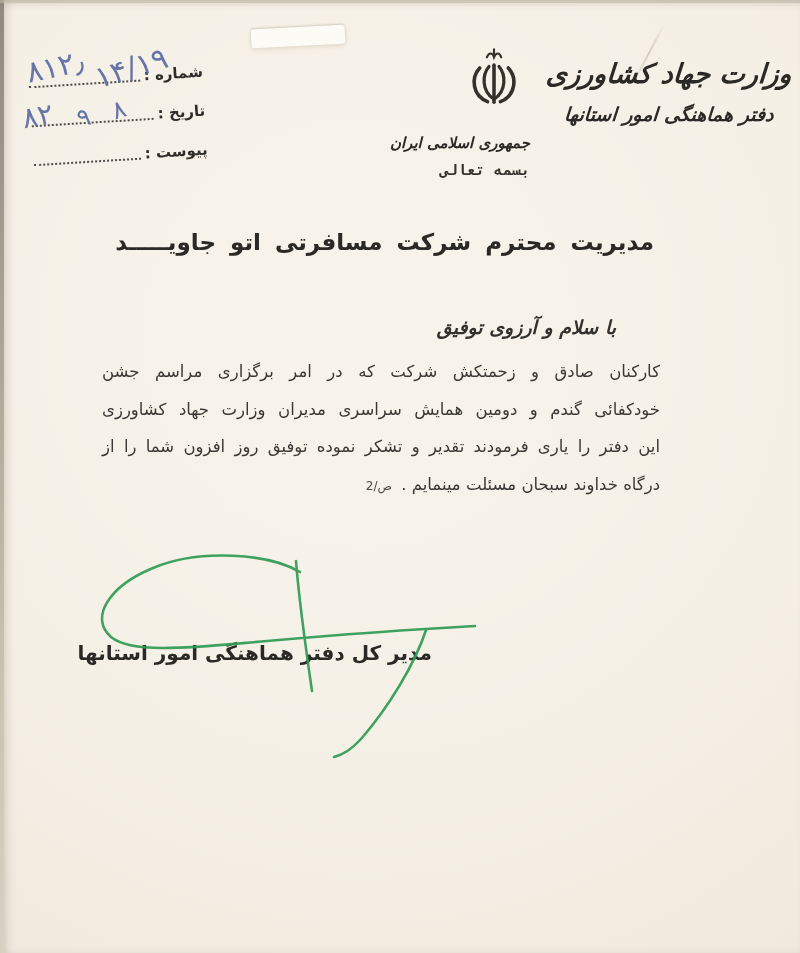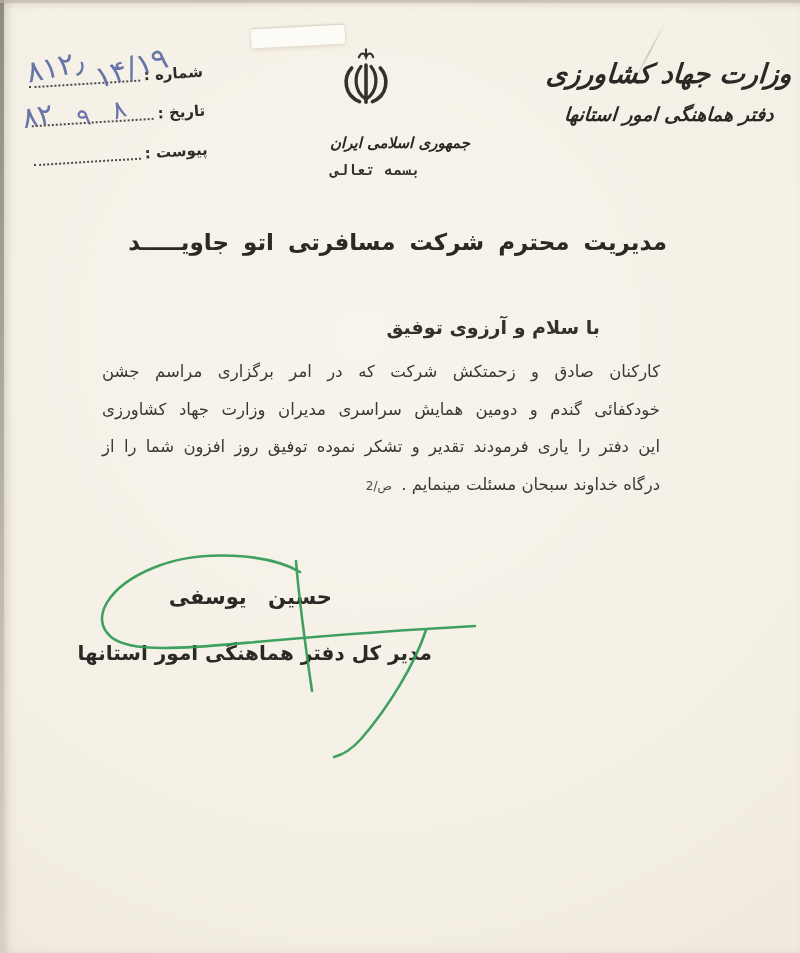--- a/index.html
+++ b/index.html
@@ -24,43 +24,43 @@
     box-shadow: 0 -1px 2px rgba(150,140,118,.35), 0 2px 4px rgba(210,200,178,.55); }
 
   
   .ministry-block { position:absolute; top:52px; right:6px; width:250px; text-align:center; }
   .ministry-name { font-size:27px; font-weight:bold; font-style:italic; letter-spacing:1px;
     transform:skewX(-4deg); line-height:1.6; color:#2b2926; }
   .office-name { font-size:19px; font-weight:bold; font-style:italic; margin-top:8px;
     transform:skewX(-4deg); color:#2b2926; }
 
   
-  .center-block { position:absolute; top:48px; left:330px; width:200px; text-align:left; }
+  .center-block { position:absolute; top:48px; left:330px; width:200px; text-align:right; }
   .emblem { display:inline-block; }
   .republic { font-size:15px; font-weight:bold; font-style:italic; margin-top:2px; color:#2b2926; }
   .invocation { font-size:15px; font-weight:bold; margin-top:9px; color:#33312d;font-family:Liberation Mono, monospace; }
 
   
   .ref-block { position:absolute; left:30px; top:68px; width:176px; transform:rotate(-3.5deg); }
   .ref-row { display:flex; align-items:flex-end; margin-bottom:21px; direction:rtl; }
   .ref-label { font-size:15px; font-weight:bold; white-space:nowrap; color:#2f2d2a; }
   .ref-dots { flex:1 1 auto; border-bottom:2px dotted #4e4c48; margin:0 4px 3px 2px; height:12px; }
 
   .hw { position:absolute; color:#5c6ba3; font-weight:500; opacity:.92; direction:ltr; }
   .hw-num-right { left:94px; top:50px; font-size:30px; transform:rotate(-17deg); }
   .hw-num-left  { left:26px; top:49px; font-size:30px; transform:rotate(-12deg); }
   .hw-day   { left:112px; top:95px;  font-size:25px; transform:rotate(-18deg); }
   .hw-month { left:77px;  top:103px; font-size:25px; transform:rotate(-14deg); }
   .hw-year  { left:22px;  top:99px;  font-size:29px; transform:rotate(-10deg); }
 
   
-  .recipient { position:absolute; top:229px; right:133px; font-size:23px; font-weight:bold;
+  .recipient { position:absolute; top:229px; right:146px; font-size:23px; font-weight:bold;
     word-spacing:6px; letter-spacing:.5px; color:#2b2926; white-space:nowrap; }
-  .salutation { position:absolute; top:316px; right:200px; font-size:19px; font-weight:bold;
-    color:#33312d; white-space:nowrap; }
+  .salutation { position:absolute; top:316px; right:184px; font-size:19px; font-weight:bold;
+    font-style:italic; color:#33312d; white-space:nowrap; }
 
   .body-block { position:absolute; top:353px; right:140px; width:558px; font-size:16.5px;
     line-height:37.5px; color:#3a3834; }
   .b-line { text-align:justify; text-align-last:justify; }
   .b-line.first { padding-right:16px; }
   .b-line.last { text-align:right; text-align-last:right; }
   .secretarial-mark { font-size:12px; color:#4a4844; padding-right:4px; }
 
   
   .sig-name { position:absolute; top:585px; right:468px; font-size:21px; font-weight:bold;
@@ -125,21 +125,20 @@
   <div class="body-block">
     <div class="b-line">کارکنان صادق و زحمتکش شرکت که در امر برگزاری مراسم جشن</div>
     <div class="b-line">خودکفائی گندم و دومین همایش سراسری مدیران وزارت جهاد کشاورزی</div>
     <div class="b-line">این دفتر را یاری فرمودند تقدیر و تشکر نموده توفیق روز افزون شما را از</div>
     <div class="b-line last">
       <span>درگاه خداوند سبحان مسئلت مینمایم .</span>
       <span class="secretarial-mark">ص/2</span>
     </div>
   </div>
 
-  <div class="sig-name">حسین یوسفی</div>
   <div class="sig-title">مدیر کل دفتر هماهنگی امور استانها</div>
 
   <svg class="sig-scribble" viewBox="0 0 420 230" fill="none" stroke="#2f9b55" stroke-width="2.6" stroke-linecap="round" opacity="0.92">
     <path d="M215 24 C185 6 115 0 68 20 C24 38 4 70 26 89 C48 107 112 99 182 93 C262 86 335 81 390 78"></path>
     <path d="M211 13 C214 52 221 102 227 143"></path>
     <path d="M341 82 C330 116 303 160 276 191 C267 201 257 207 249 209"></path>
   </svg>
 
 </div>
 

